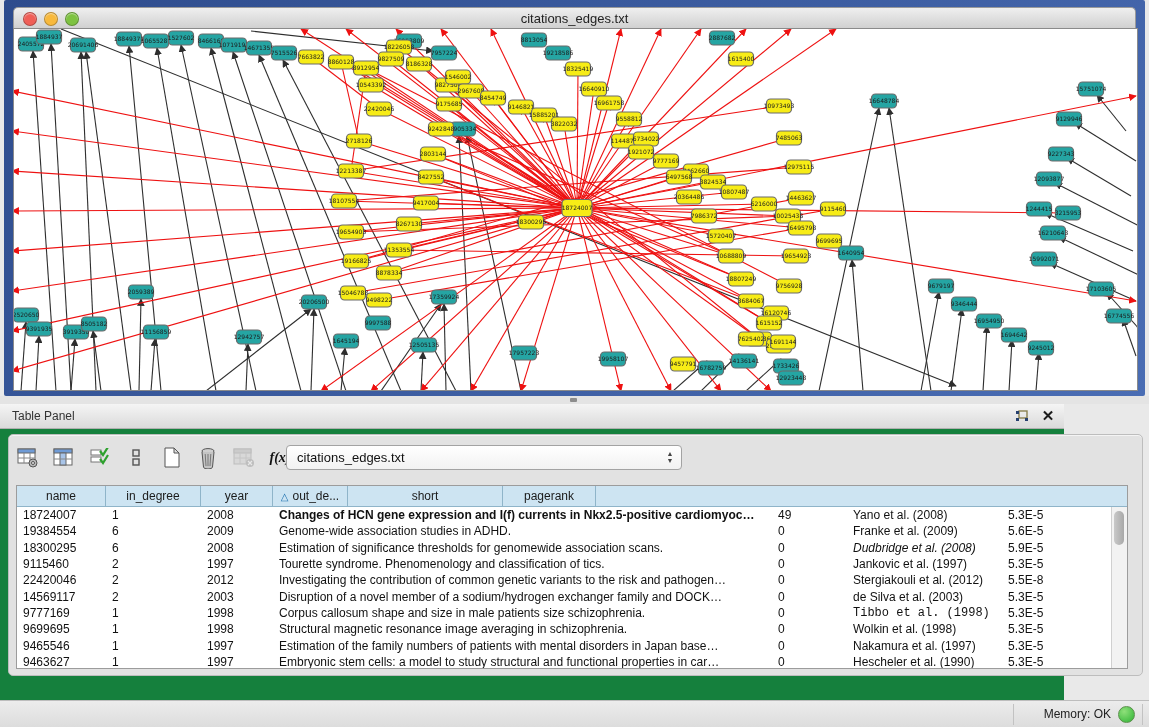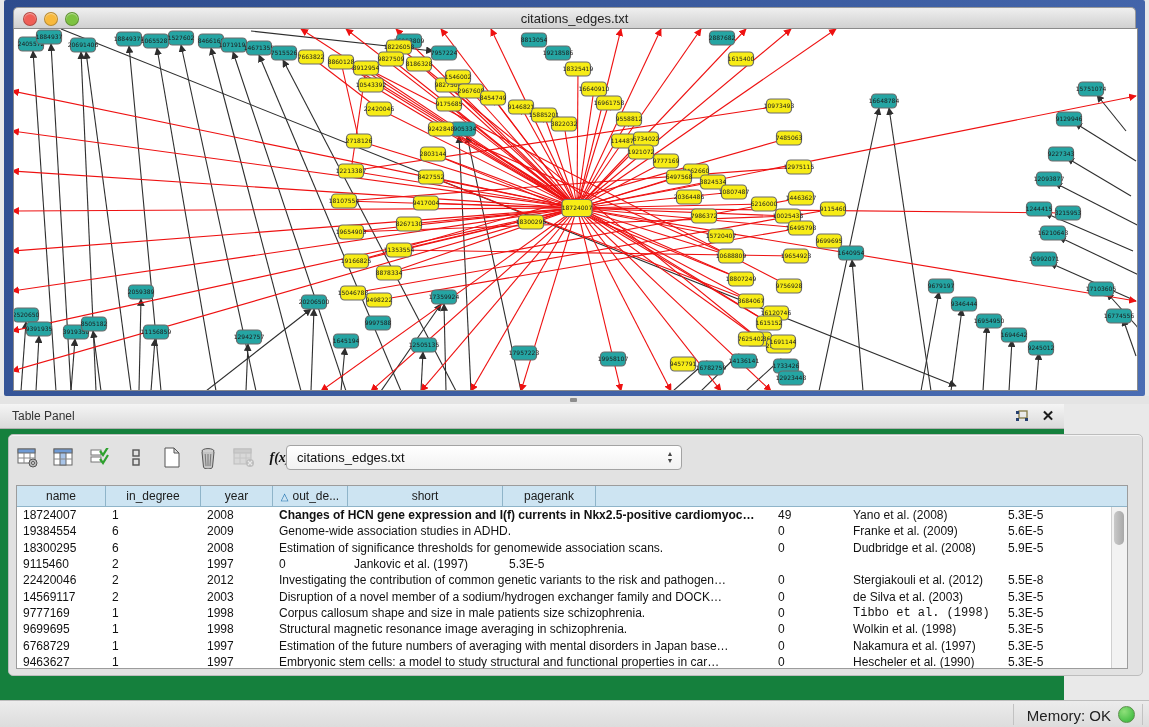--- a/index.html
+++ b/index.html
@@ -38,21 +38,21 @@
   .vscroll{position:absolute;right:0;top:21px;width:15px;bottom:0;background:#f2f2f2;border-left:1px solid #d0d0d0;}
   .vscroll .thumb{position:absolute;left:2px;top:4px;width:10px;height:34px;background:linear-gradient(90deg,#c9c9c9,#a8a8a8);border-radius:5px;}
   
   .tabs{position:absolute;left:0;right:0;top:274px;display:flex;justify-content:center;}
   .seg{display:flex;border:1px solid #9a9a9a;border-radius:5px;overflow:hidden;background:#fff;}
   .seg .tab{font-size:13px;padding:3px 14px;border-right:1px solid #9a9a9a;color:#111;background:linear-gradient(#ffffff,#f0f0f0);}
   .seg .tab:last-child{border-right:none;}
   .seg .tab.active{background:linear-gradient(#7b7b7b,#696969);color:#e9e9e9;}
   
   .statusbar{position:absolute;left:0;top:700px;width:1149px;height:27px;background:linear-gradient(#ececec,#dcdcdc);border-top:1px solid #bdbdbd;}
-  .mem{position:absolute;right:38px;top:6px;font-size:15px;color:#222;}
+  .mem{position:absolute;right:38px;top:6px;font-size:12px;color:#222;}
   .memdot{position:absolute;right:14px;top:5px;width:15px;height:15px;border-radius:50%;background:radial-gradient(circle at 35% 30%,#8fe07a,#2eb335);border:1px solid #5a8f4a;}
   .sep{position:absolute;top:3px;bottom:3px;width:1px;background:#c2c2c2;}
 </style>
 </head>
 <body>
 
 <div class="net-window">
   <div class="titlebar">
     <div class="lights">
       <span class="light" id="light-close" style="background: rgb(240, 95, 87);"></span>
@@ -585,27 +585,28 @@
             <div class="cell" style="width: 75px;">0</div>
             <div class="cell" style="width: 155px;">Franke et al. (2009)</div>
             <div class="cell" style="width: 93px;">5.6E-5</div>
           </div>
           <div class="data-row">
             <div class="cell" style="width: 89px;">18300295</div>
             <div class="cell" style="width: 95px;">6</div>
             <div class="cell" style="width: 72px;">2008</div>
             <div class="cell" style="width: 499px;">Estimation of significance thresholds for genomewide association scans.</div>
             <div class="cell" style="width: 75px;">0</div>
-            <div class="cell" style="width: 155px;">Dudbridge et al. (2008)</div>
+            <div class="cell" style="width: 155px; font-style: italic;">Dudbridge et al. (2008)</div>
             <div class="cell" style="width: 93px;">5.9E-5</div>
           </div>
           <div class="data-row">
             <div class="cell" style="width: 89px;">9115460</div>
             <div class="cell" style="width: 95px;">2</div>
             <div class="cell" style="width: 72px;">1997</div>
+            <div class="cell" style="width: 499px;">Tourette syndrome. Phenomenology and classification of tics.</div>
             <div class="cell" style="width: 75px;">0</div>
             <div class="cell" style="width: 155px;">Jankovic et al. (1997)</div>
             <div class="cell" style="width: 93px;">5.3E-5</div>
           </div>
           <div class="data-row">
             <div class="cell" style="width: 89px;">22420046</div>
             <div class="cell" style="width: 95px;">2</div>
             <div class="cell" style="width: 72px;">2012</div>
             <div class="cell" style="width: 499px;">Investigating the contribution of common genetic variants to the risk and pathogen…</div>
             <div class="cell" style="width: 75px;">0</div>
@@ -633,24 +634,24 @@
           <div class="data-row">
             <div class="cell" style="width: 89px;">9699695</div>
             <div class="cell" style="width: 95px;">1</div>
             <div class="cell" style="width: 72px;">1998</div>
             <div class="cell" style="width: 499px;">Structural magnetic resonance image averaging in schizophrenia.</div>
             <div class="cell" style="width: 75px;">0</div>
             <div class="cell" style="width: 155px;">Wolkin et al. (1998)</div>
             <div class="cell" style="width: 93px;">5.3E-5</div>
           </div>
           <div class="data-row">
-            <div class="cell" style="width: 89px;">6768729</div>
+            <div class="cell" style="width: 89px;">9465546</div>
             <div class="cell" style="width: 95px;">1</div>
             <div class="cell" style="width: 72px;">1997</div>
-            <div class="cell" style="width: 499px;">Estimation of the future numbers of averaging with mental disorders in Japan base…</div>
+            <div class="cell" style="width: 499px;">Estimation of the family numbers of patients with mental disorders in Japan base…</div>
             <div class="cell" style="width: 75px;">0</div>
             <div class="cell" style="width: 155px;">Nakamura et al. (1997)</div>
             <div class="cell" style="width: 93px;">5.3E-5</div>
           </div>
           <div class="data-row">
             <div class="cell" style="width: 89px;">9463627</div>
             <div class="cell" style="width: 95px;">1</div>
             <div class="cell" style="width: 72px;">1997</div>
             <div class="cell" style="width: 499px;">Embryonic stem cells: a model to study structural and functional properties in car…</div>
             <div class="cell" style="width: 75px;">0</div>

